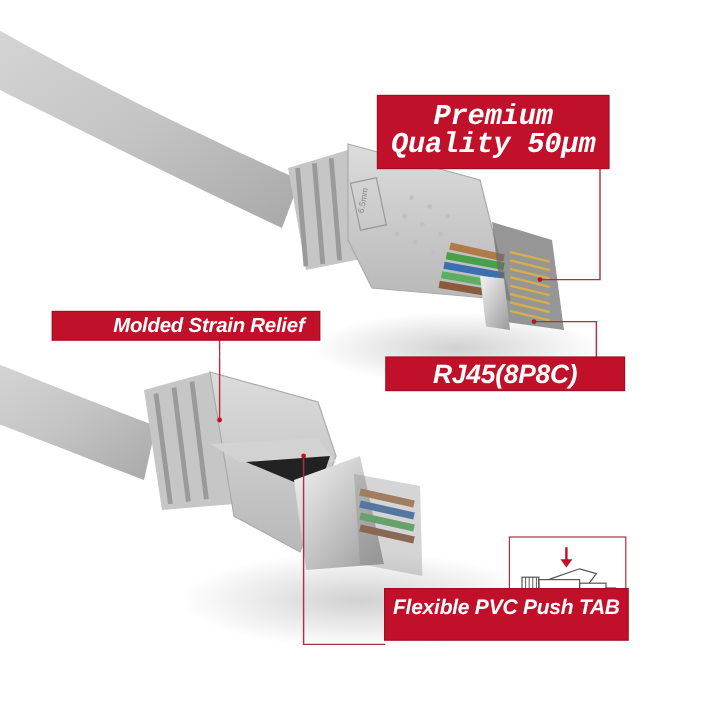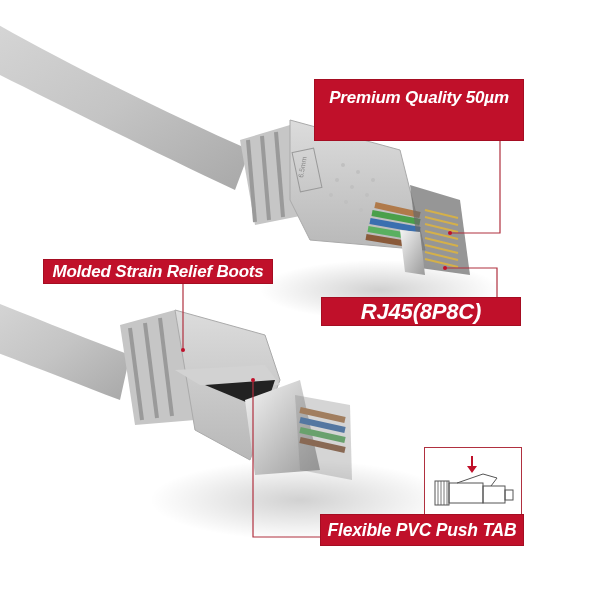--- a/index.html
+++ b/index.html
@@ -1,23 +1,23 @@
 <!DOCTYPE html>
 <html><head>
 <meta charset="utf-8">
 <style>
   html, body { margin:0; padding:0; }
   body { width:600px; height:600px; background:#ffffff; position:relative; overflow:hidden; font-family:"Liberation Sans", sans-serif; }
   .scene { position:absolute; left:0; top:0; width:600px; height:600px; }
   .callout { position:absolute; background:#c0102a; color:#fff; font-weight:bold; font-style:italic; text-align:center; box-shadow:0 0 0 1px #a50d22; letter-spacing:-0.2px; }
   .callout span { display:block; }
-  .c1 { left:315px; top:80px; width:208px; height:60px; font-size:17px; line-height:24px; padding-top:6px; box-sizing:border-box; }
-  .c2 { left:44px; top:260px; width:228px; height:23px; font-size:17px; line-height:23px; }
+  .c1 { left:315px; top:80px; width:192px; height:60px; font-size:24px; line-height:24px; padding-top:6px; box-sizing:border-box;font-family:Liberation Mono, monospace; }
+  .c2 { left:44px; top:260px; width:184px; height:23px; font-size:17px; line-height:23px;padding-left:38px; }
   .c3 { left:322px; top:298px; width:198px; height:27px; font-size:22px; line-height:27px; }
-  .c4 { left:321px; top:515px; width:202px; height:30px; font-size:17.5px; line-height:30px;font-style:italic; }
+  .c4 { left:321px; top:491px; width:202px; height:42px; font-size:17.5px; line-height:30px;font-style:italic; }
   .illus-box { position:absolute; left:424px; top:447px; width:98px; height:74px; border:1px solid #b0303f; background:#fff; box-sizing:border-box; }
 </style>
 </head>
 <body>
 
 <div class="scene">
   <svg width="600" height="600" viewBox="0 0 600 600" style="position:absolute;left:0;top:0">
     <defs>
       <linearGradient id="cableGrad" x1="0" y1="0" x2="1" y2="1">
         <stop offset="0" stop-color="#d6d6d6"></stop>

